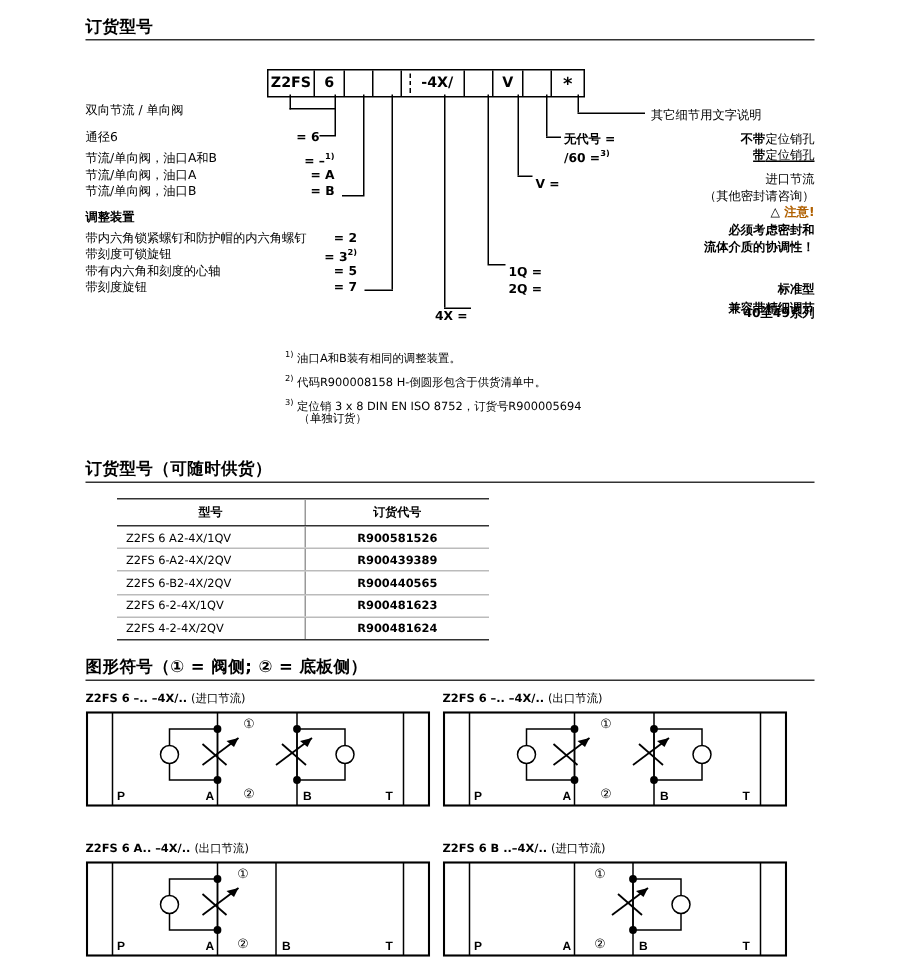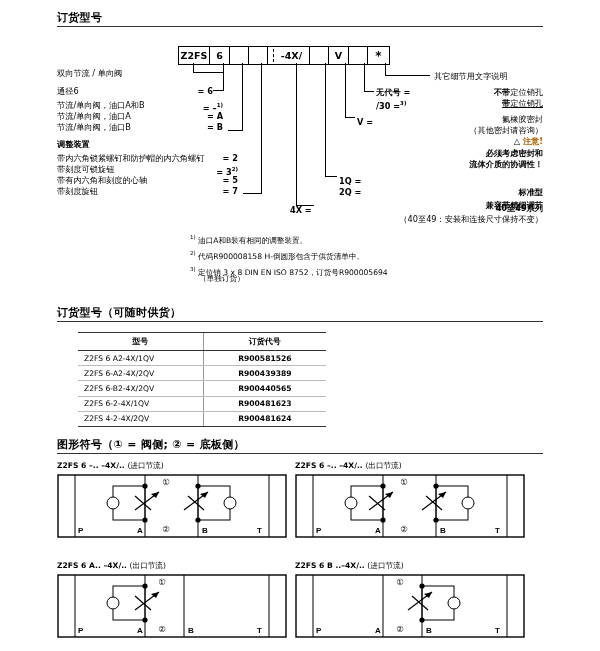--- a/index.html
+++ b/index.html
@@ -166,39 +166,38 @@
   <div class="lbl b r" style="left:210px;top:175px;width:28px;">= 5</div>
 
   <div class="lbl" style="left:57px;top:186px;">带刻度旋钮</div>
   <div class="lbl b r" style="left:210px;top:186px;width:28px;">= 7</div>
 
   <div class="lbl" style="left:434px;top:71px;">其它细节用文字说明</div>
 
   <div class="lbl b" style="left:376px;top:87px;">无代号 =</div>
   <div class="lbl r" style="left:420px;top:87px;width:123px;"><b>不带</b><span>定位销孔</span></div>
 
-  <div class="lbl b" style="left:376px;top:98px;"><span>/30 =</span><span class="sup">3)</span></div>
+  <div class="lbl b" style="left:376px;top:98px;"><span>/60 =</span><span class="sup">3)</span></div>
   <div class="lbl r" style="left:420px;top:98px;width:123px;text-decoration:underline;"><b>带</b><span>定位销孔</span></div>
 
   <div class="lbl b" style="left:357px;top:117px;">V =</div>
-  <div class="lbl r" style="left:420px;top:114px;width:123px;">氟橡胶密封</div>
+  <div class="lbl r" style="left:420px;top:114px;width:123px;">进口节流</div>
   <div class="lbl r" style="left:400px;top:125px;width:143px;">（其他密封请咨询）</div>
   <div class="lbl r b" style="left:400px;top:136px;width:143px;color:#b06000;"><span class="warn" style="color:#000;">△</span> <span>注意!</span></div>
   <div class="lbl r b" style="left:400px;top:148px;width:143px;">必须考虑密封和</div>
   <div class="lbl r b" style="left:400px;top:159px;width:143px;">流体介质的协调性！</div>
 
   <div class="lbl b" style="left:339px;top:176px;">1Q =</div>
   <div class="lbl r b" style="left:420px;top:176px;width:123px;margin-top:24px;">兼容带精细调节</div>
 
   <div class="lbl b" style="left:339px;top:187px;">2Q =</div>
   <div class="lbl r b" style="left:420px;top:187px;width:123px;">标准型</div>
 
   <div class="lbl b" style="left:290px;top:205px;">4X =</div>
   <div class="lbl r b" style="left:420px;top:203px;width:123px;">40至49系列</div>
-  <div class="lbl r" style="left:370px;top:214px;width:173px;">（40至49：安装和连接尺寸保持不变）</div>
 
   <div class="fn" style="left:190px;top:232px;"><span class="n">1)</span> <span>油口A和B装有相同的调整装置。</span></div>
   <div class="fn" style="left:190px;top:248px;"><span class="n">2)</span> <span>代码R900008158 H-倒圆形包含于供货清单中。</span></div>
   <div class="fn" style="left:190px;top:264px;"><span class="n">3)</span> <span>定位销 3 x 8 DIN EN ISO 8752，订货号R900005694</span></div>
   <div class="fn" style="left:199px;top:274px;text-align:center;">（单独订货）</div>
 
   <div class="sec-head" style="left:57px;top:305px;">订货型号（可随时供货）</div>
   <div class="sec-rule" style="left:57px;top:321px;width:486px;"></div>
 
   <table class="tbl" style="left:78px;top:332px;width:248px;">

